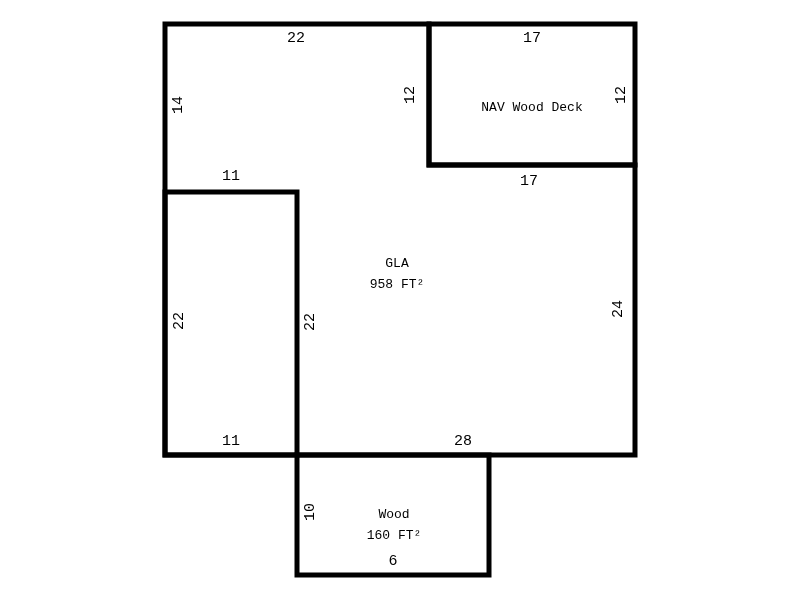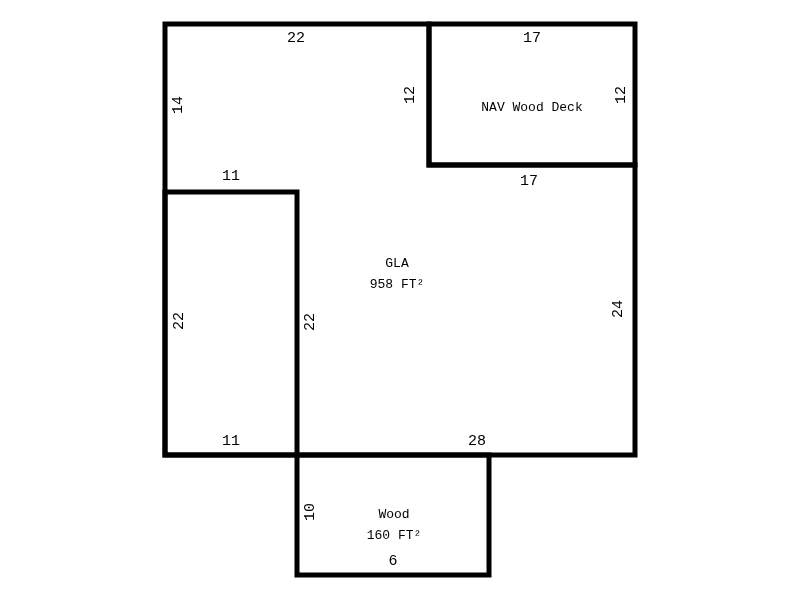--- a/index.html
+++ b/index.html
@@ -46,21 +46,21 @@
     <rect x="165" y="192" width="132" height="263" fill="none" stroke="#000000" stroke-width="5"></rect>
 
     <rect x="297" y="455" width="192" height="120" fill="none" stroke="#000000" stroke-width="5"></rect>
   </svg>
 
   <span class="dim" style="left:296px; top:38px;">22</span>
   <span class="dim" style="left:532px; top:38px;">17</span>
   <span class="dim" style="left:231px; top:176px;">11</span>
   <span class="dim" style="left:529px; top:181px;">17</span>
   <span class="dim" style="left:231px; top:441px;">11</span>
-  <span class="dim" style="left:477px; top:441px;text-align:center;">28</span>
+  <span class="dim" style="left:463px; top:441px;text-align:center;">28</span>
   <span class="dim" style="left:393px; top:561px;">6</span>
 
   <span class="dim v" style="left:178px; top:105px;">14</span>
   <span class="dim v" style="left:410px; top:95px;">12</span>
   <span class="dim v" style="left:621px; top:95px;">12</span>
   <span class="dim v" style="left:179px; top:321px;">22</span>
   <span class="dim v" style="left:310px; top:322px;">22</span>
   <span class="dim v" style="left:618px; top:309px;">24</span>
   <span class="dim v" style="left:310px; top:512px;">10</span>
 

